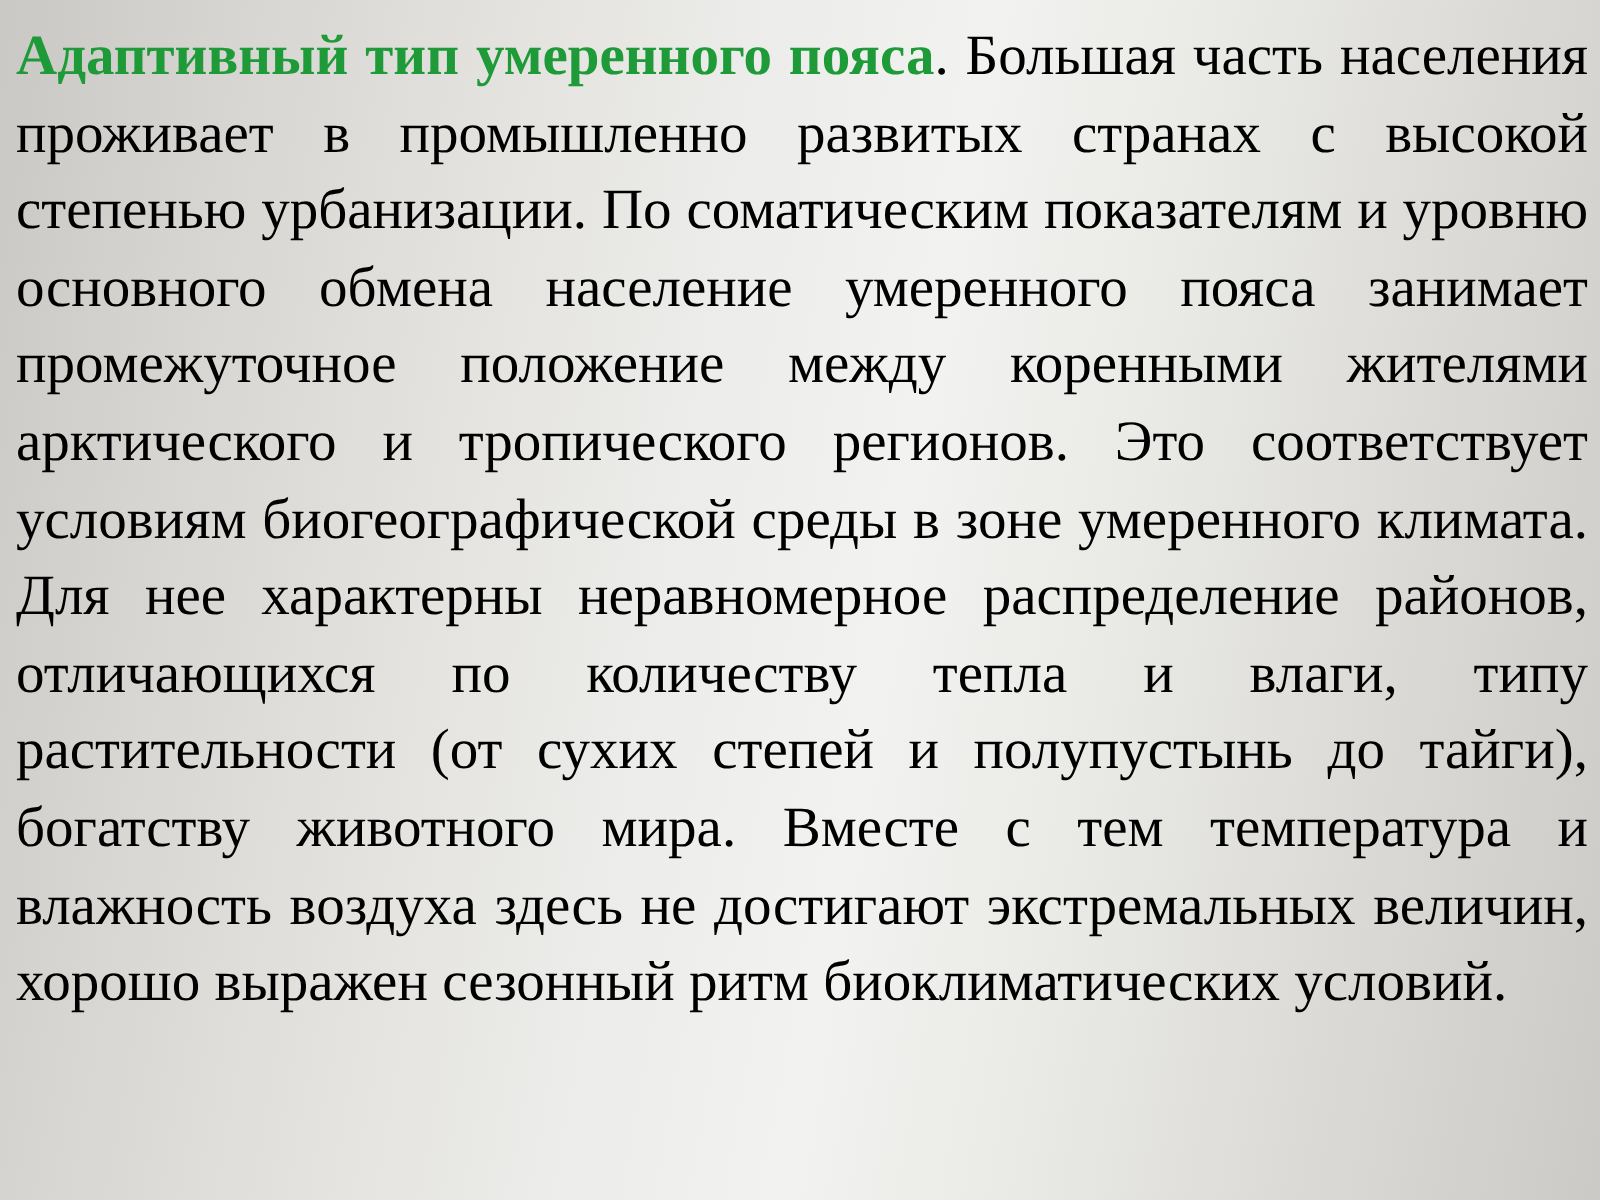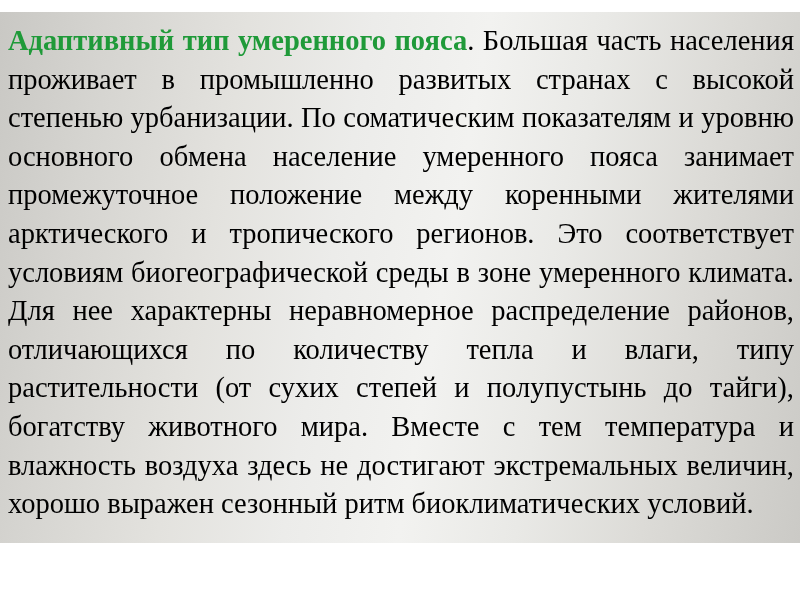--- a/index.html
+++ b/index.html
@@ -8,32 +8,31 @@
   }
   body {
     width: 800px;
     height: 600px;
     overflow: hidden;
     font-family: "Liberation Serif", serif;
   }
   .slide {
     position: relative;
     width: 800px;
-    height: 531px;
+    height: 600px;
     box-sizing: border-box;
     background: linear-gradient(100deg,
         #c9c8c4 0%,
         #d5d4d0 12%,
         #e3e2de 28%,
         #ececea 42%,
         #f2f2f0 55%,
         #e9e9e6 68%,
         #dcdbd7 82%,
         #cbcac6 100%);
-    margin-top: 12px;
   }
   .content {
     position: absolute;
     left: 8px;
     top: 10px;
     width: 786px;
   }
   .paragraph {
     font-size: 28.5px;
     line-height: 38.6px;

